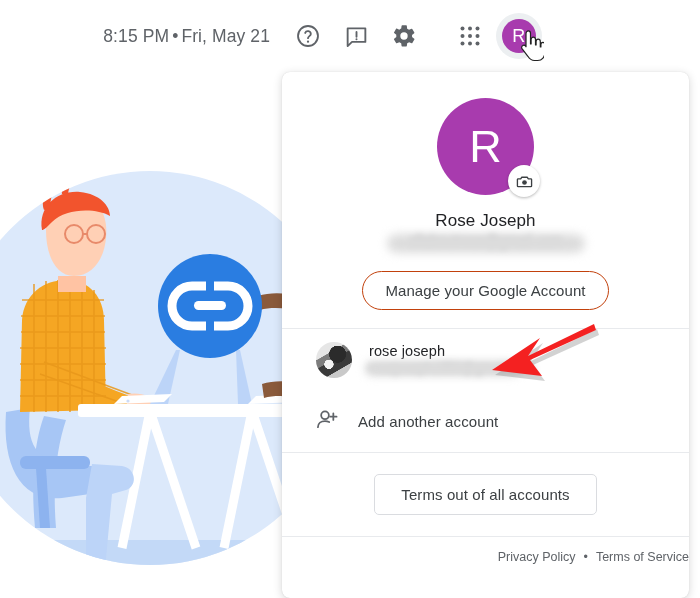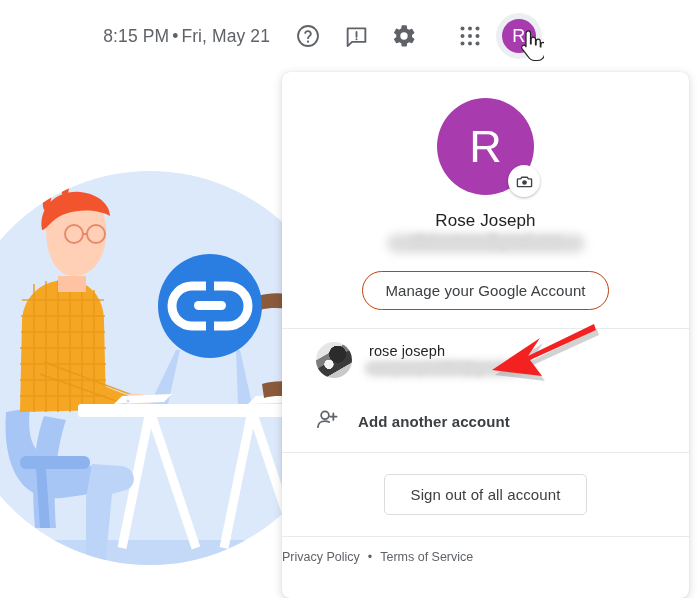--- a/index.html
+++ b/index.html
@@ -115,33 +115,33 @@
   .row-name { font-size: 14.5px; color: #202124; letter-spacing: .1px; }
   .row-email-wrap { position: relative; height: 18px; margin-top: 1px; }
   .row-email { font-size: 13px; color: #5f6368; filter: blur(3px); }
   .redact2 {
     position: absolute; left: -4px; top: 1px; width: 155px; height: 15px;
     background: #dcdcdc; border-radius: 8px; filter: blur(4.5px);
   }
 
   .row-add {
     display: flex; align-items: center; gap: 18px;
-    padding: 16px 0 16px 33px; cursor: pointer; font-weight: bold;
+    padding: 16px 0 16px 33px; cursor: pointer;
   }
   .row-add .label { font-size: 15px; color: #3c4043; letter-spacing: .1px; }
 
   .signout-wrap { padding: 21px 0; text-align: center; }
   .signout-btn {
     padding: 11px 26px; border: 1px solid #dadce0; border-radius: 5px;
     background: #fff; font-family: "Liberation Sans", sans-serif;
     font-size: 15px; color: #3c4043; cursor: pointer; letter-spacing: .1px;
   }
 
   .footer {
-    text-align: left; padding: 13px 0 0;
+    text-align: right; padding: 13px 0 0;
     font-size: 12.5px; color: #5f6368;
   }
   .footer a { color: #5f6368; text-decoration: none; cursor: pointer; }
   .footer .dot { padding: 0 8px; }
 
   
   .arrow { position: absolute; left: 480px; top: 318px; pointer-events: none; }
 </style>
 </head>
 <body>
@@ -334,21 +334,21 @@
           <path d="M2.8 19.4 c0-3.7 3-5.9 6.8-5.9 c1.5 0 2.9 .35 4 .95" stroke-linecap="round"></path>
           <path d="M17.6 6.2 v6.2 M14.5 9.3 h6.2" stroke-linecap="round"></path>
         </svg>
       </span>
       <span class="label">Add another account</span>
     </div>
 
     <div class="divider"></div>
 
     <div class="signout-wrap">
-      <button class="signout-btn">Sign out of all account</button>
+      <button class="signout-btn">Terms out of all accounts</button>
     </div>
 
     <div class="divider"></div>
 
     <div class="footer">
       <a>Privacy Policy</a><span class="dot">•</span><a>Terms of Service</a>
     </div>
   </div>
 
   <svg class="arrow" width="124" height="68" viewBox="0 0 124 68">

